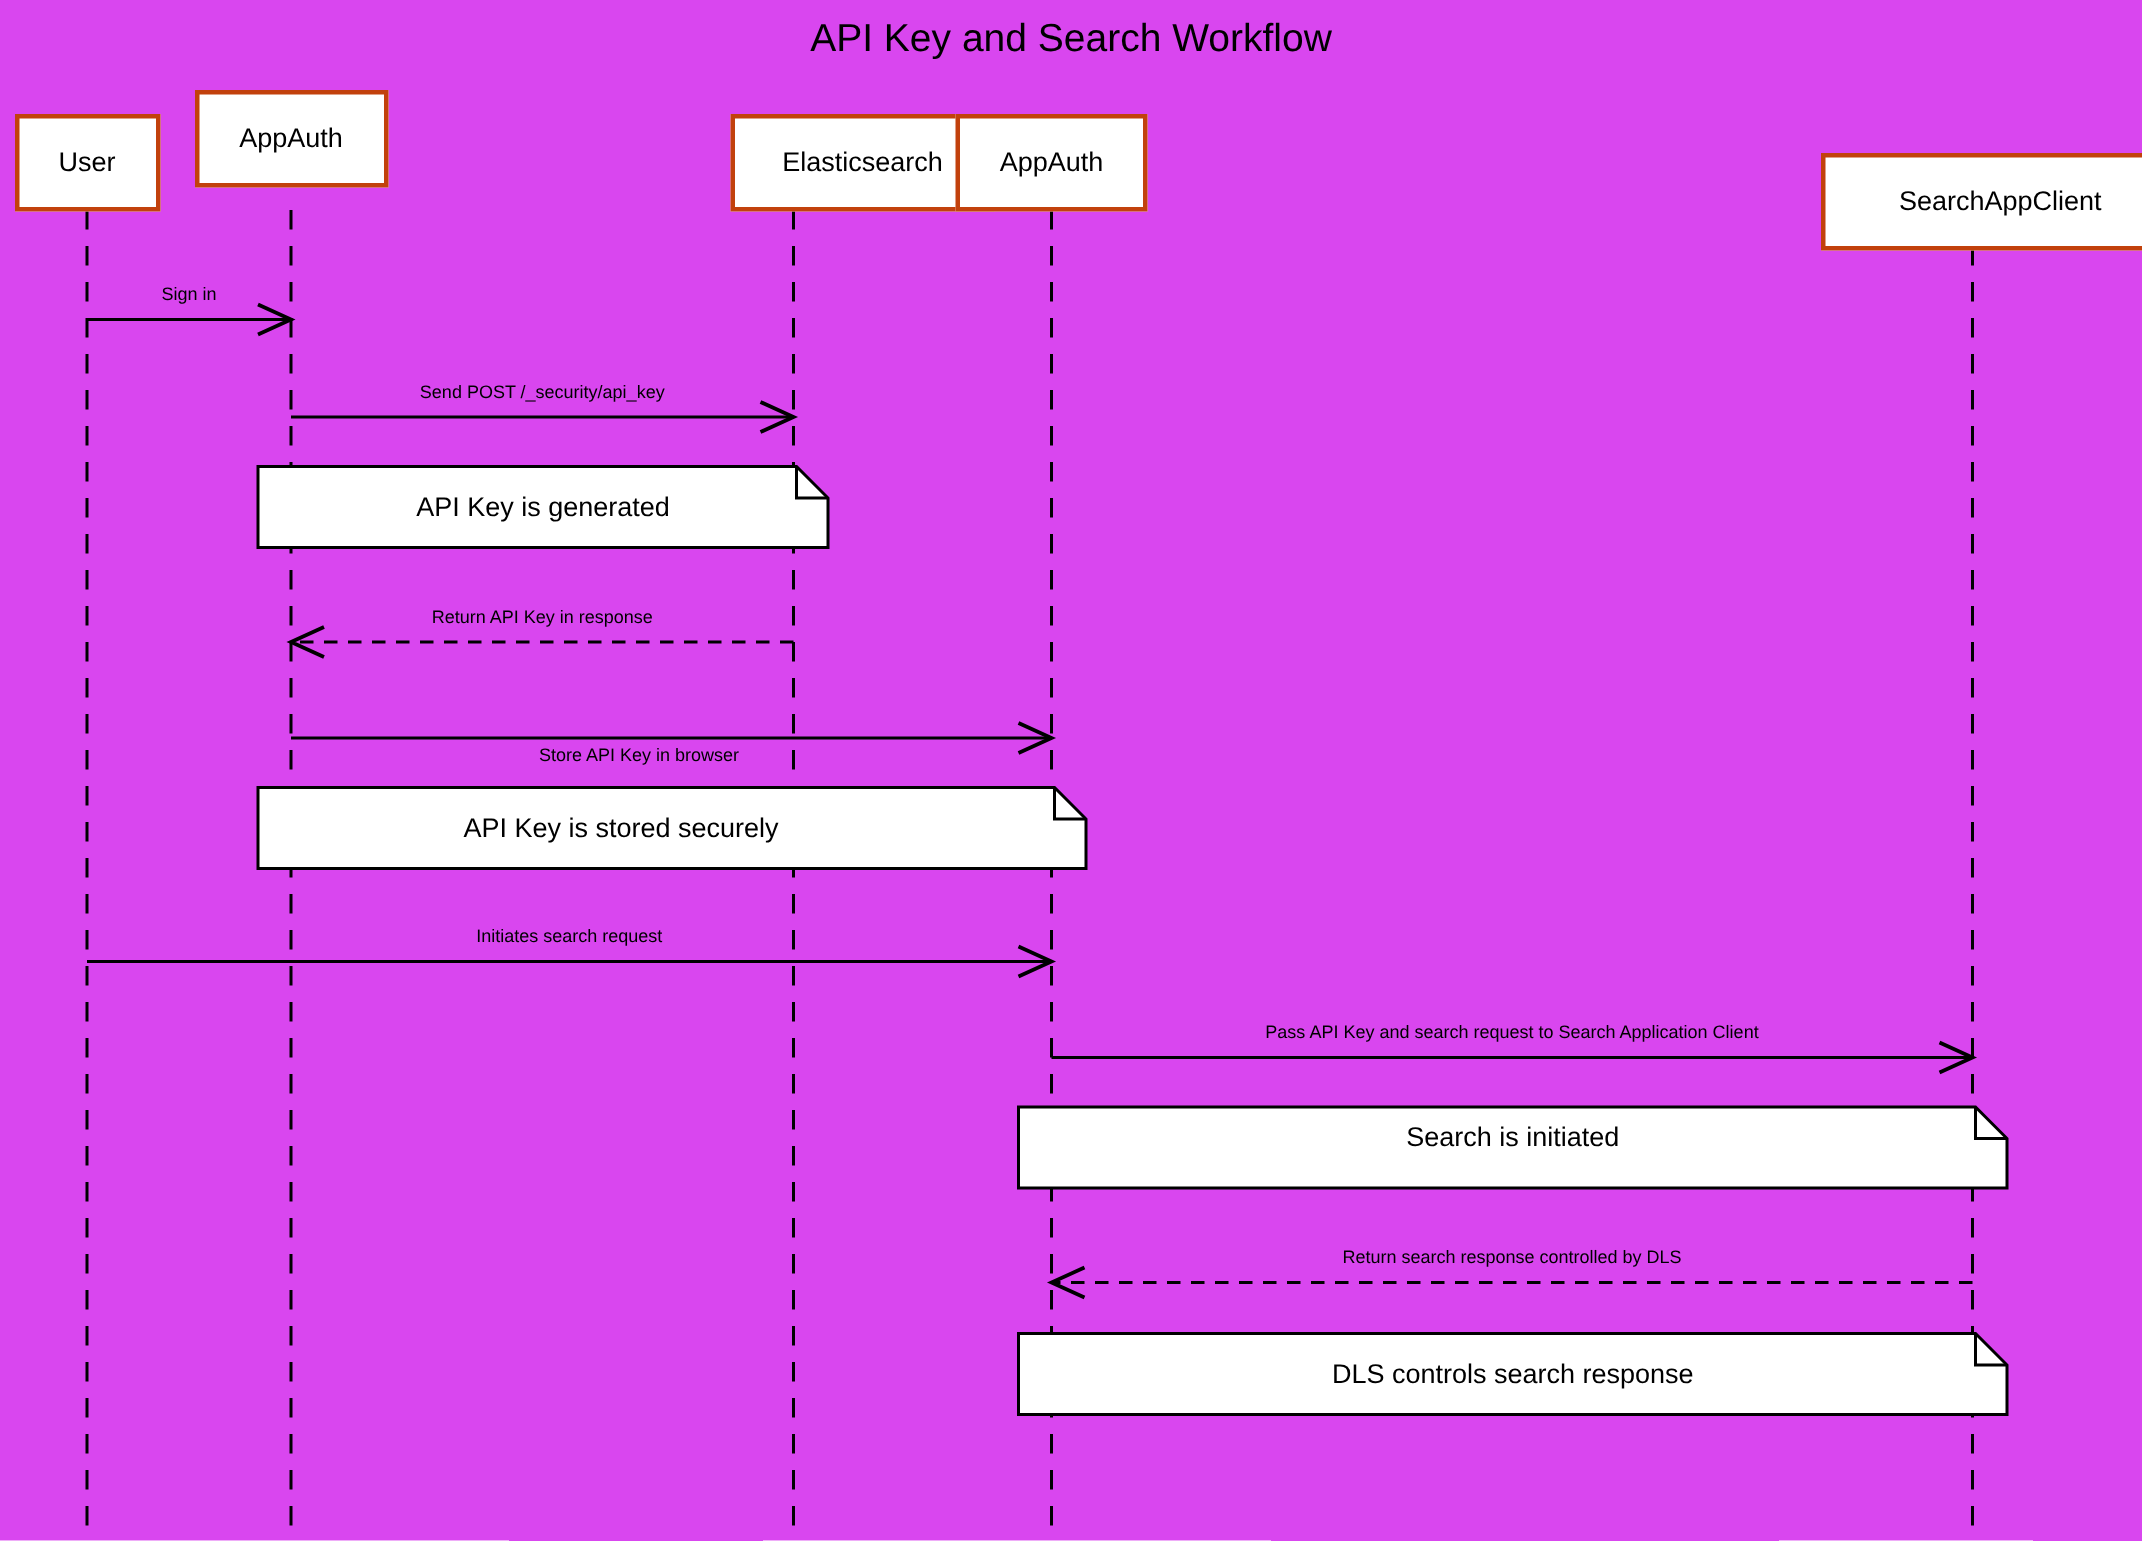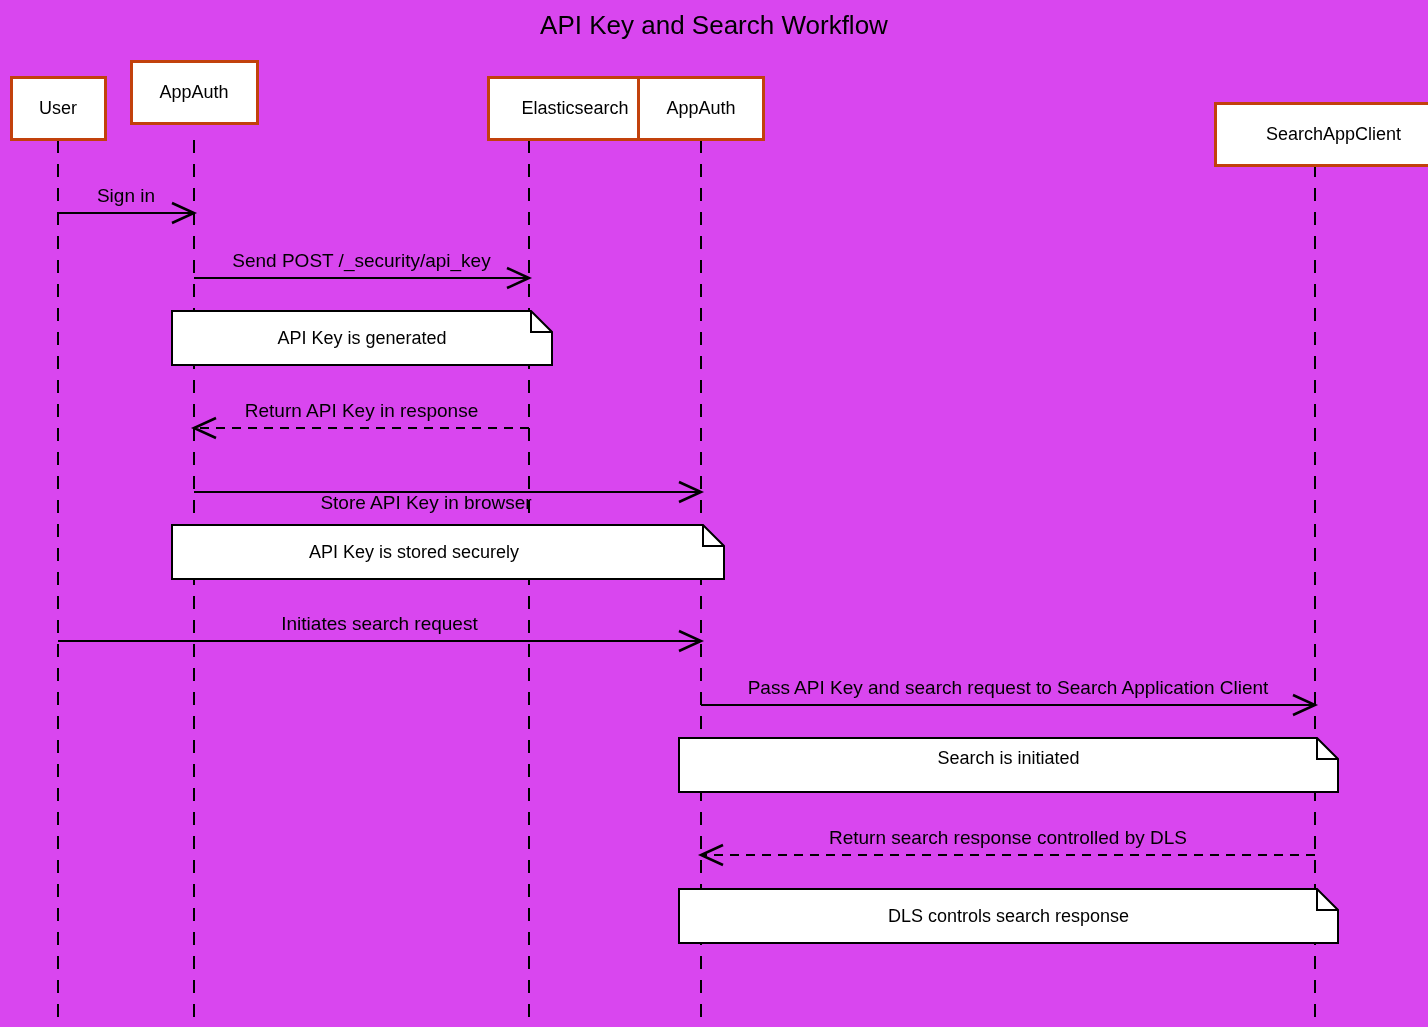--- a/index.html
+++ b/index.html
@@ -44,21 +44,21 @@
     display: flex;
     align-items: center;
     justify-content: center;
     font-size: 18px;
     text-align: center;
     pointer-events: none;
   }
   .msg-label {
     position: absolute;
     transform: translateX(-50%);
-    font-size: 19px;
+    font-size: 12px;
     line-height: 22px;
     white-space: nowrap;
     pointer-events: none;
   }
 </style>
 </head>
 <body>
 
 <div class="canvas">
   <div class="diagram-title">API Key and Search Workflow</div>

